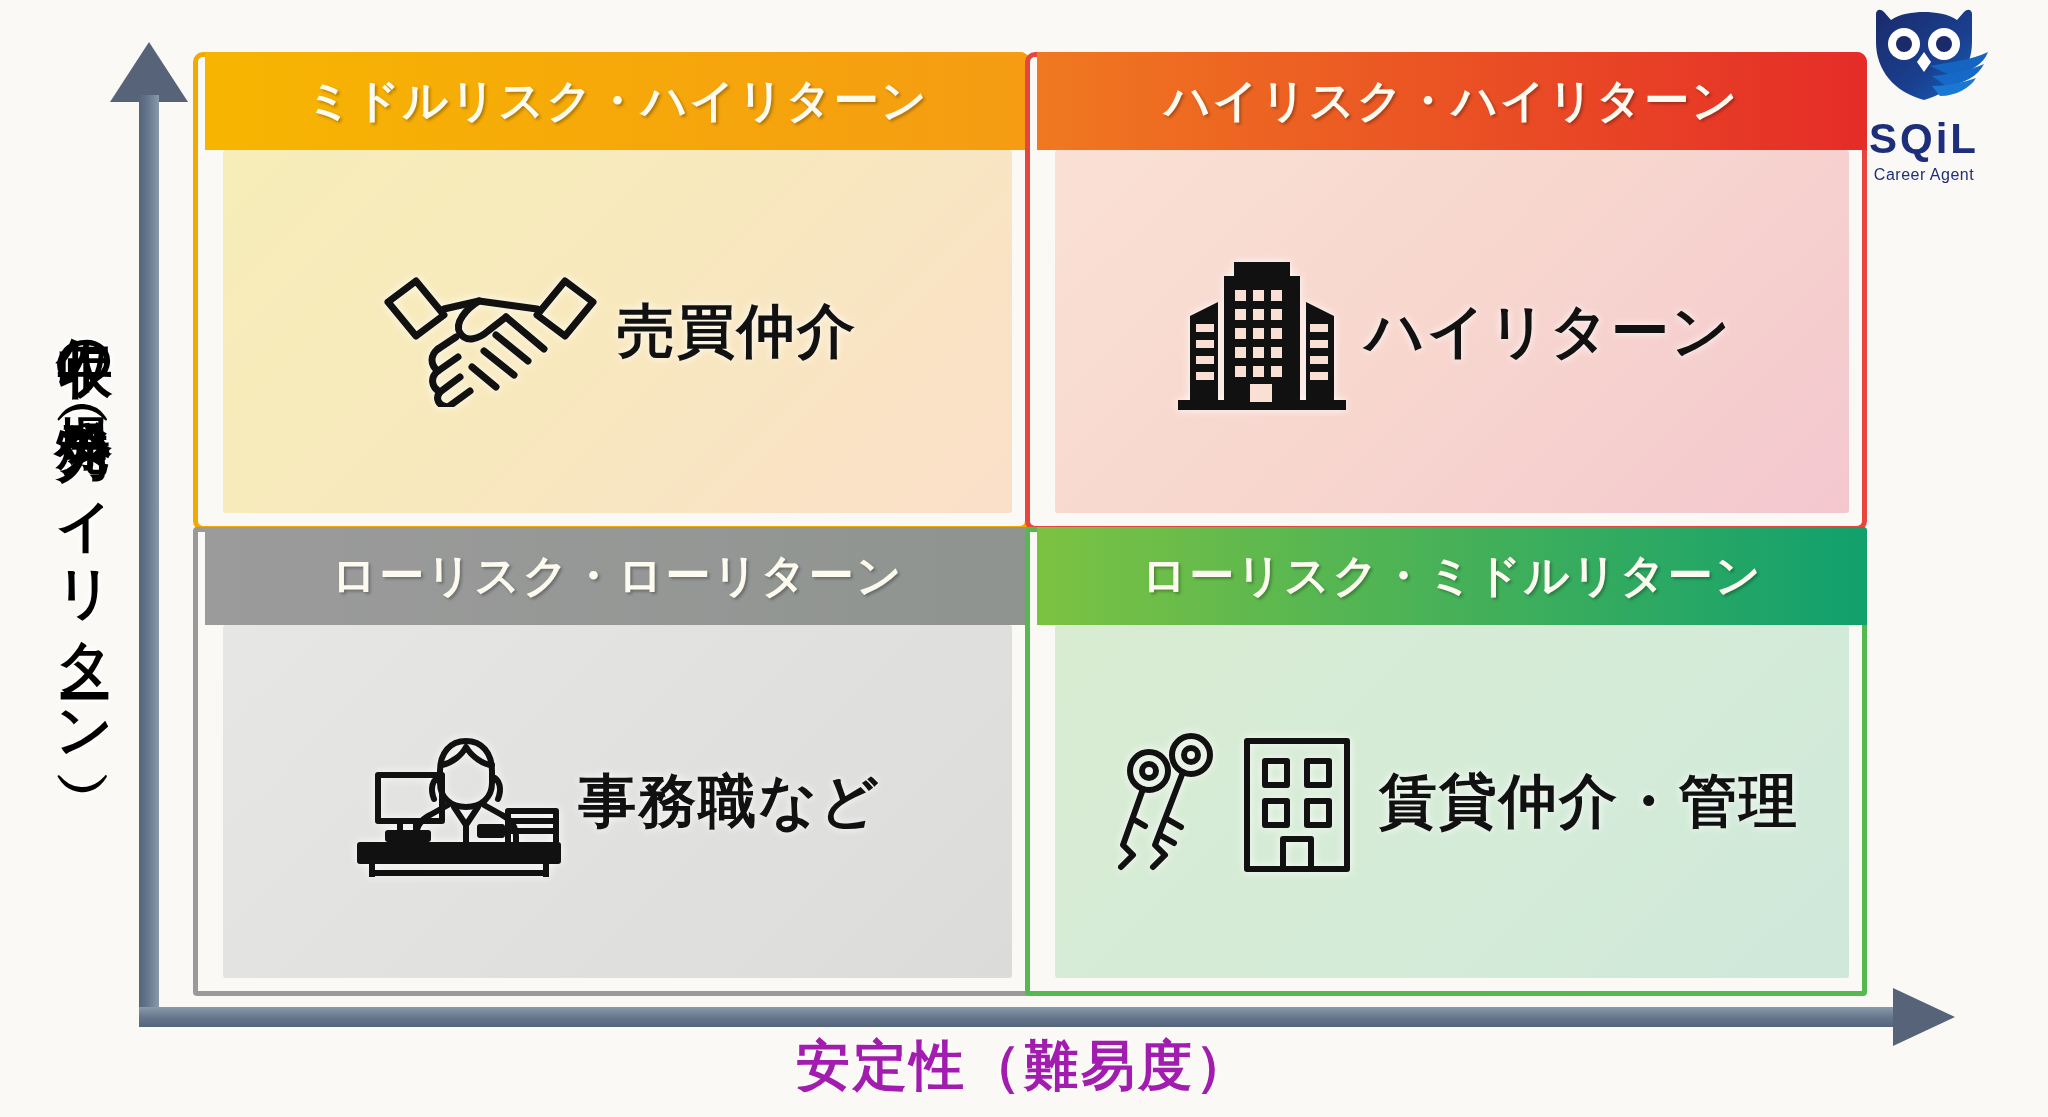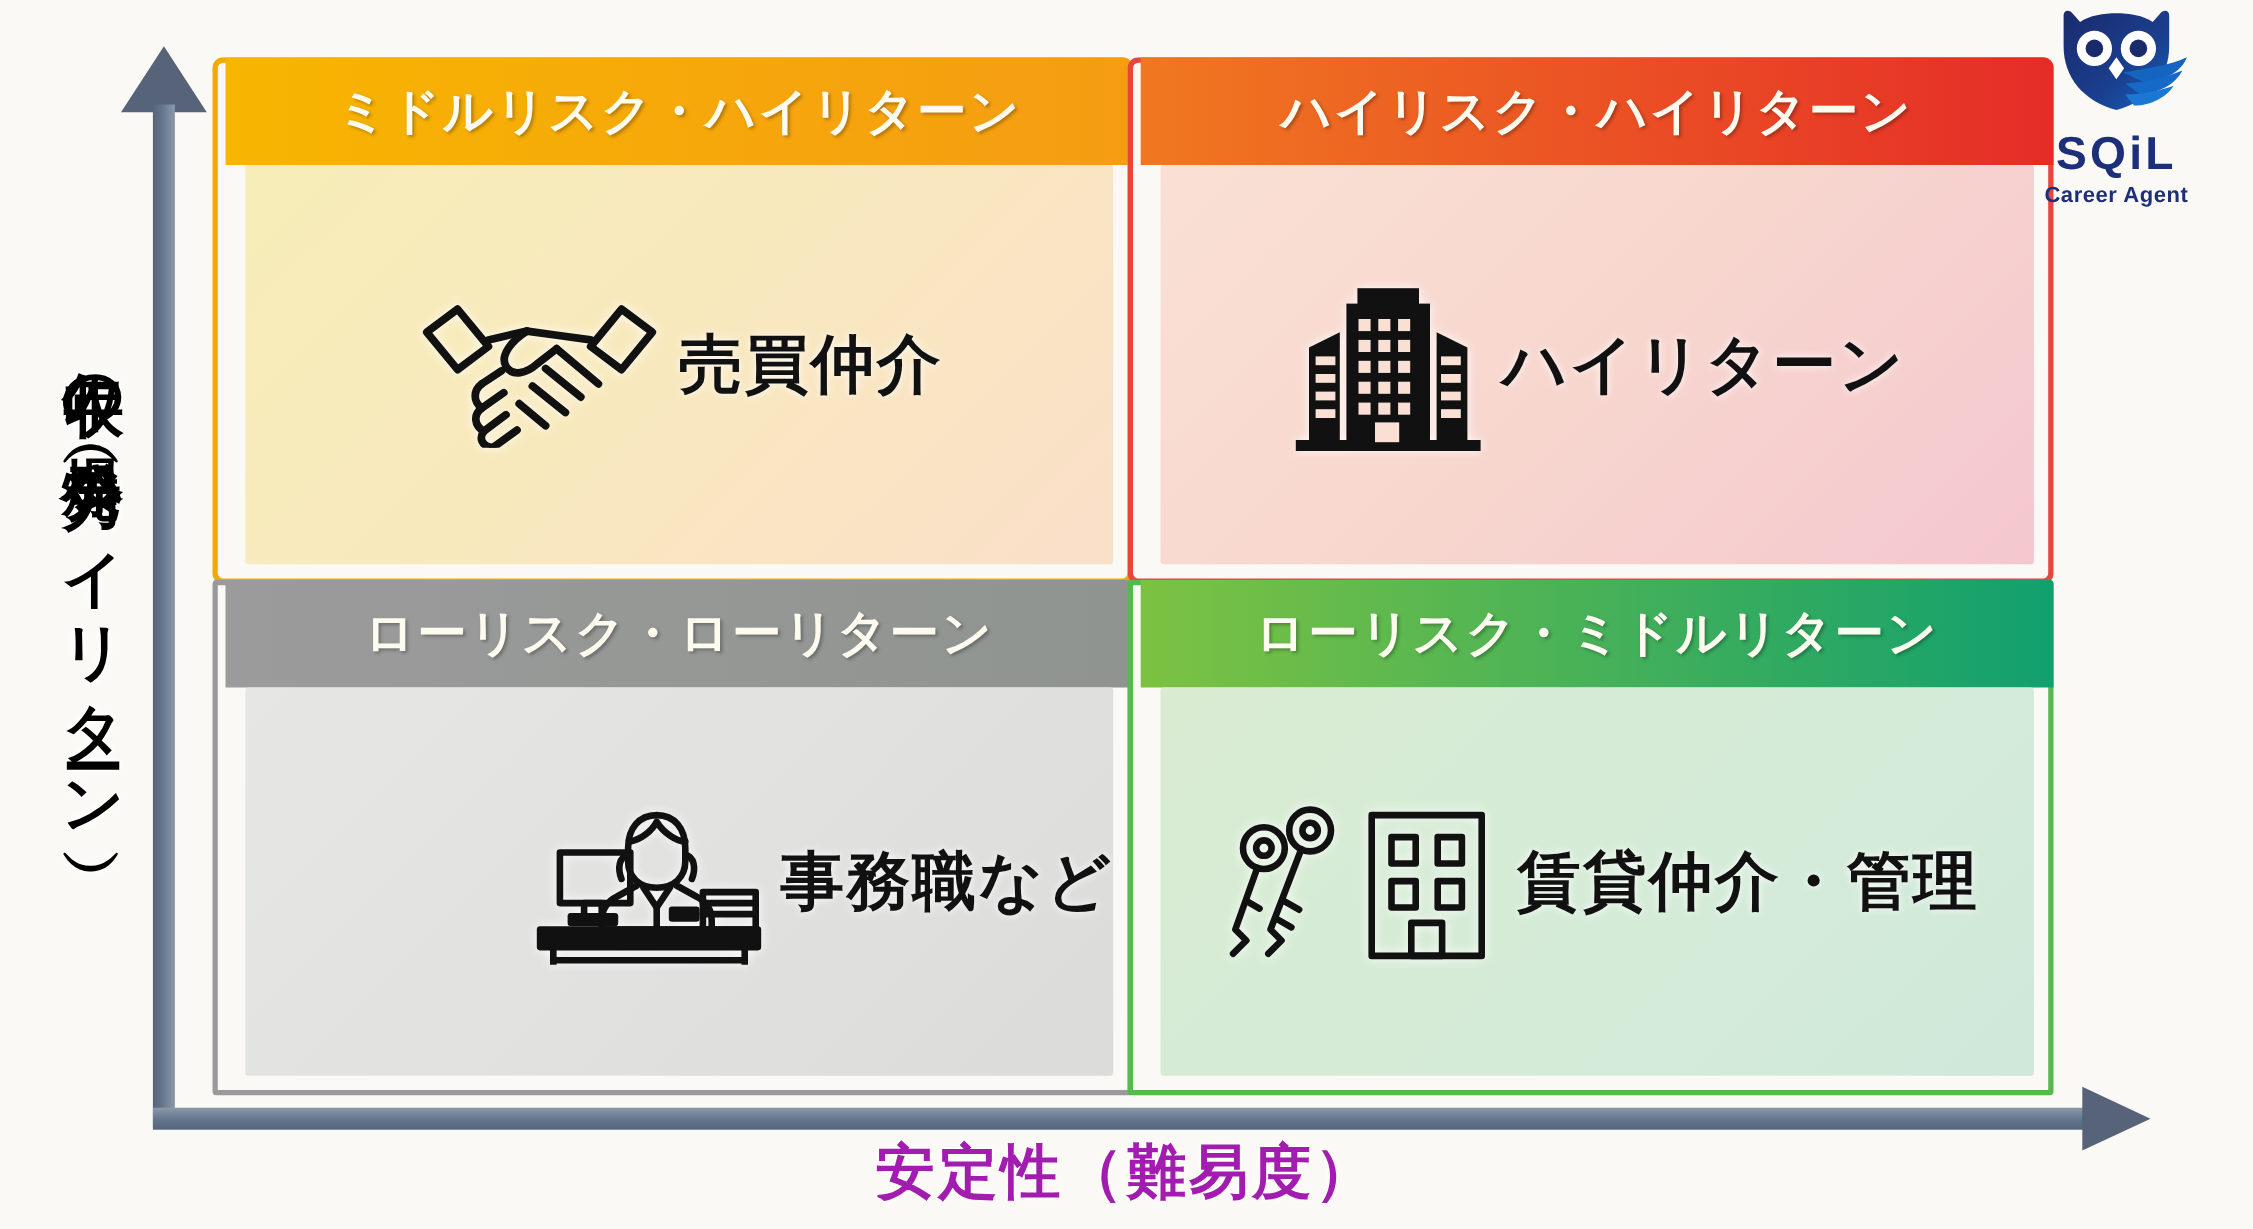--- a/index.html
+++ b/index.html
@@ -128,21 +128,21 @@
   .q-tl { box-shadow: 0 0 0 5px #f2a900 inset; }
   .q-tl .quad-head { background: linear-gradient(90deg, #f7b500 0%, #f59c13 100%); }
   .q-tl .quad-body { background: linear-gradient(135deg, #f6edb8 0%, #f8e9bd 45%, #fadfc9 100%); }
 
   .q-tr { box-shadow: 0 0 0 5px #e8453c inset; }
   .q-tr .quad-head { background: linear-gradient(90deg, #f07820 0%, #e52c28 100%); }
   .q-tr .quad-body { background: linear-gradient(135deg, #fae0d4 0%, #f7d6ce 50%, #f4c7cf 100%); }
 
   .q-bl { box-shadow: 0 0 0 5px #9a9a9a inset; }
   .q-bl .quad-head { background: linear-gradient(90deg, #9b9b9b 0%, #8f9490 100%); }
-  .q-bl .quad-body { background: linear-gradient(135deg, #e6e6e4 0%, #e0e1df 60%, #dbdcd9 100%); justify-content: flex-end; }
+  .q-bl .quad-body { background: linear-gradient(135deg, #e6e6e4 0%, #e0e1df 60%, #dbdcd9 100%); }
 
   .q-br { box-shadow: 0 0 0 5px #56b94f inset; }
   .q-br .quad-head { background: linear-gradient(90deg, #7cc242 0%, #11a06e 100%); }
   .q-br .quad-body { background: linear-gradient(135deg, #d9ecd2 0%, #d4ebd8 60%, #cfe8da 100%); }
 
   .q-tl, .q-tr { border-radius: 10px; }
   .q-bl, .q-br { border-radius: 4px; }
   .q-tr { margin-left: -5px; }
   .q-br { margin-left: -5px; text-align: right; }
   .q-bl, .q-br { margin-top: -4px; }
@@ -158,22 +158,22 @@
   }
   .logo-word {
     font-size: 42px;
     font-weight: bold;
     letter-spacing: 3px;
     color: #1d2f7a;
     line-height: 1;
     margin-top: 2px;
   }
   .logo-sub {
-    font-size: 20px;
-    font-weight: bold;
+    font-size: 16px;
+    font-weight: normal;
     letter-spacing: 0.5px;
     color: #1d2f7a;
     margin-top: 6px;
   }
 </style>
 </head>
 <body>
 
 <div id="stage">
 

